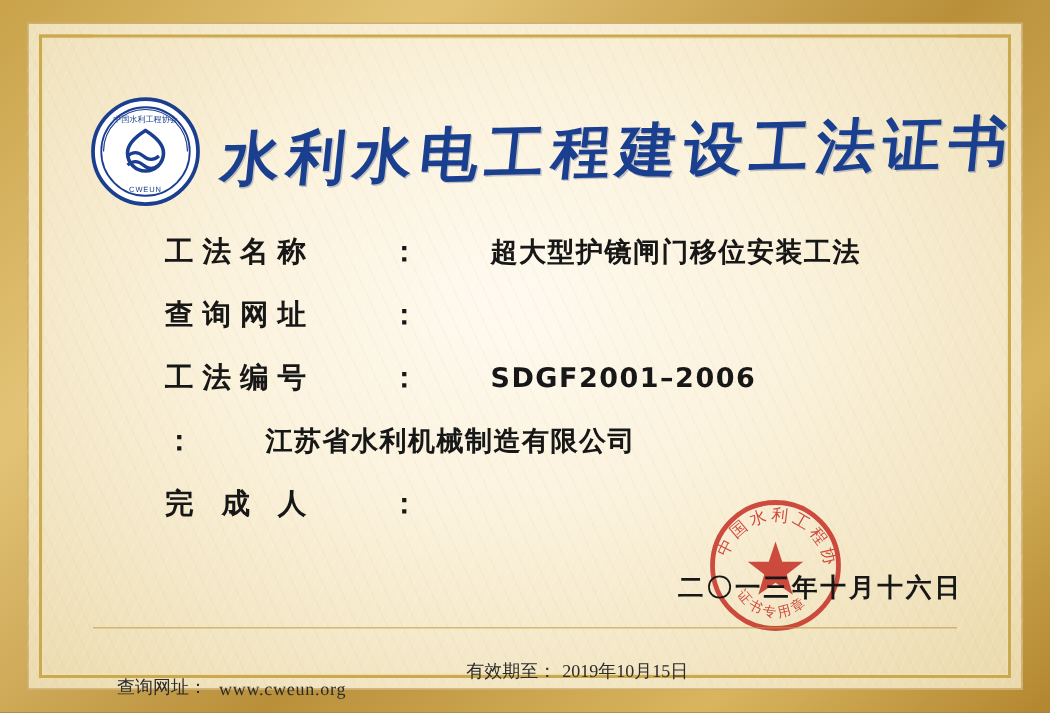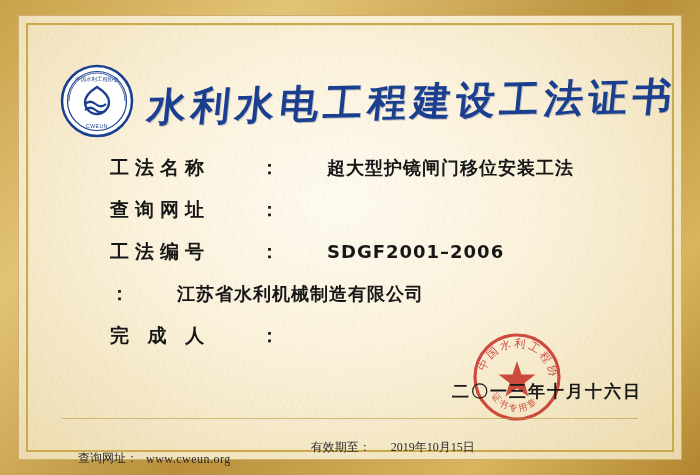--- a/index.html
+++ b/index.html
@@ -176,21 +176,20 @@
   .footer-left .url {
     font-family: "Liberation Serif", serif;
     margin-left: 8px;
     letter-spacing: .5px;
     margin-top: 24px;
   }
   .footer-right {
     margin-left: 80px;
     display: flex;
     align-items: baseline;
-    gap: 16px;
   }
   .footer-right .val {
     font-family: Liberation Serif, serif;
     margin-left: 4px;
   }
   .corner {
     position: absolute;
     width: 34px;
     height: 34px;
     border: 2px solid rgba(203,169,79,0.75);

